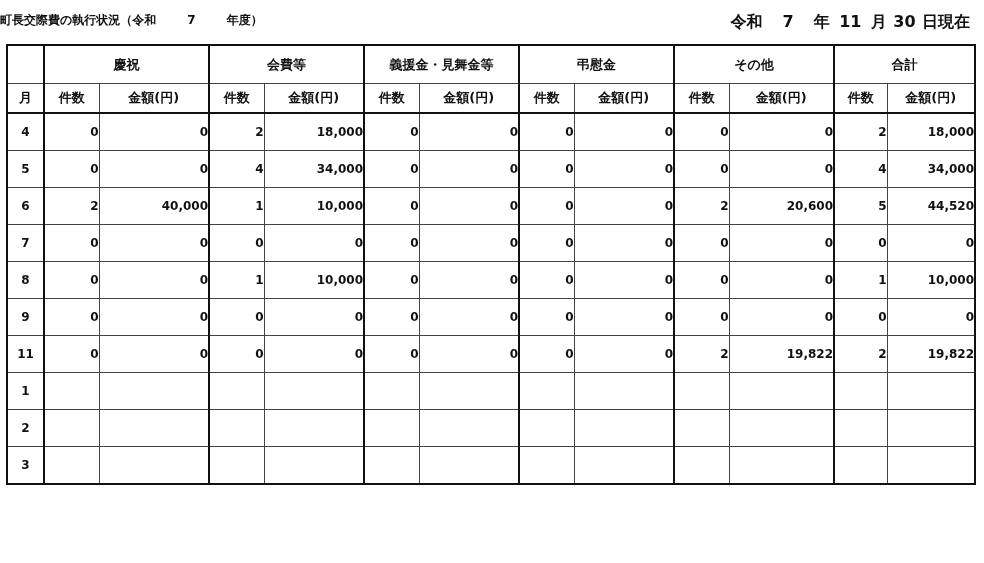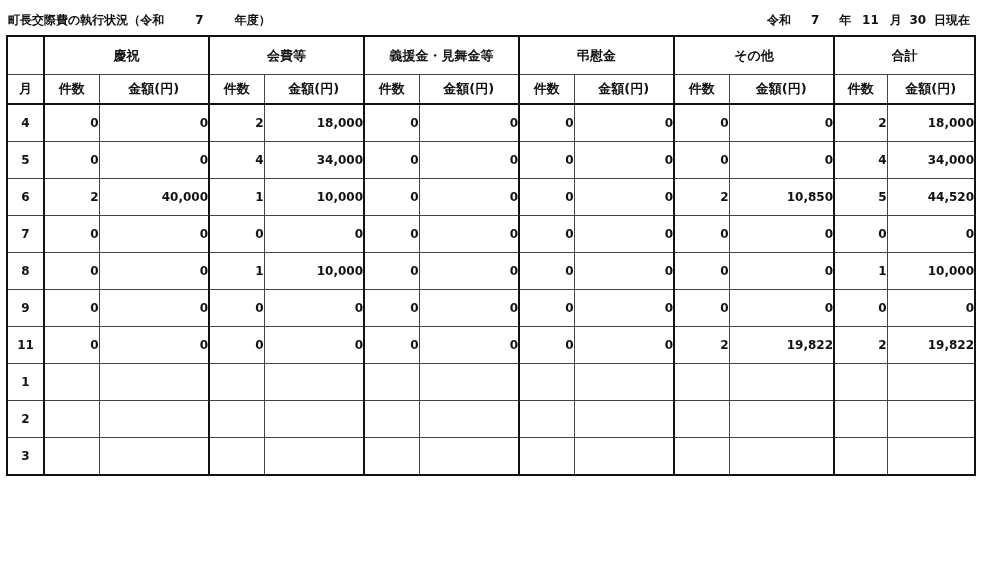--- a/index.html
+++ b/index.html
@@ -2,31 +2,31 @@
 <html><head>
 <meta charset="utf-8">
 <style>
   html, body { margin: 0; padding: 0; background: #ffffff; }
   body {
     width: 984px; height: 563px; position: relative; overflow: hidden;
     font-family: "DejaVu Sans", "Liberation Sans", sans-serif;
     color: #111;
   }
   .title {
-    position: absolute; left: 8px; top: 12px; font-size: 12px; font-weight: bold;
+    position: absolute; left: 0; top: 12px; font-size: 12px; font-weight: bold;
     white-space: nowrap;
   }
   .title span { display: inline-block; }
   .asof {
-    position: absolute; right: 14px; top: 12px; font-size: 12px; font-weight: bold;
+    position: absolute; right: 14px; top: 12px; font-size: 16px; font-weight: bold;
     white-space: nowrap;
   }
   .asof span { display: inline-block; }
   table.grid {
-    position: absolute; left: 6px; top: 35px;
+    position: absolute; left: 6px; top: 44px;
     border-collapse: collapse; table-layout: fixed;
     width: 968px;
     border: 2px solid #111;
     padding-left: 24px;
   }
   table.grid td, table.grid th {
     border: 1px solid #444; padding: 0; font-size: 12px; font-weight: bold;
     overflow: hidden; white-space: nowrap;
   }
   table.grid th { text-align: center; }
@@ -133,21 +133,21 @@
         <td class="month">6</td>
         <td class="num thick-l">2</td>
         <td class="num">40,000</td>
         <td class="num thick-l">1</td>
         <td class="num">10,000</td>
         <td class="num thick-l">0</td>
         <td class="num">0</td>
         <td class="num thick-l">0</td>
         <td class="num">0</td>
         <td class="num thick-l">2</td>
-        <td class="num">10,850</td>
+        <td class="num">20,600</td>
         <td class="num thick-l">5</td>
         <td class="num">44,520</td>
       </tr>
       <tr class="data">
         <td class="month">7</td>
         <td class="num thick-l">0</td>
         <td class="num">0</td>
         <td class="num thick-l">0</td>
         <td class="num">0</td>
         <td class="num thick-l">0</td>

